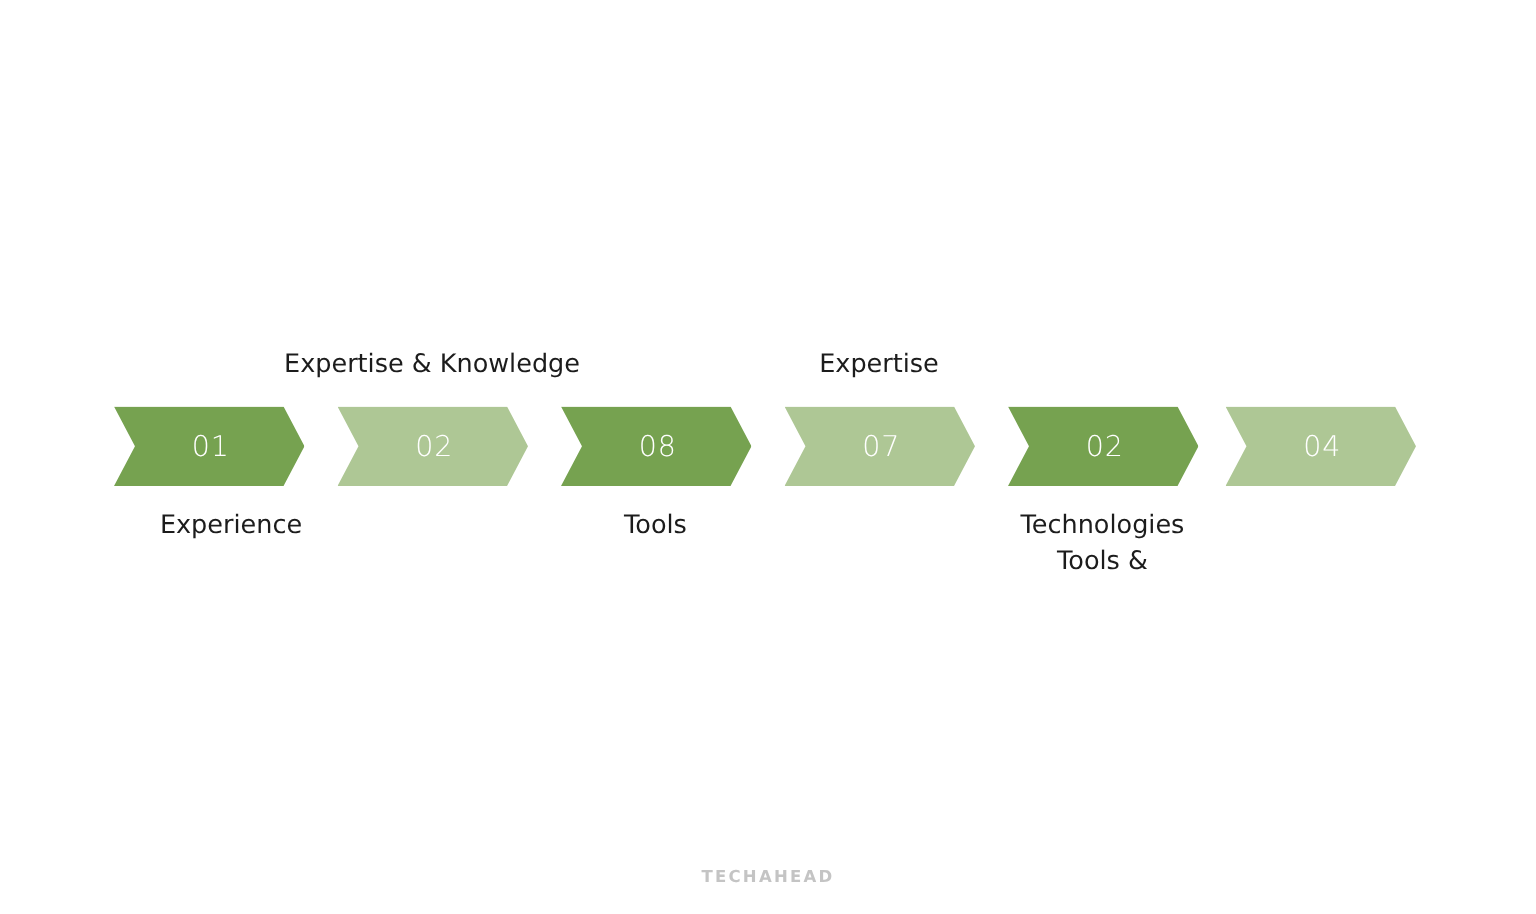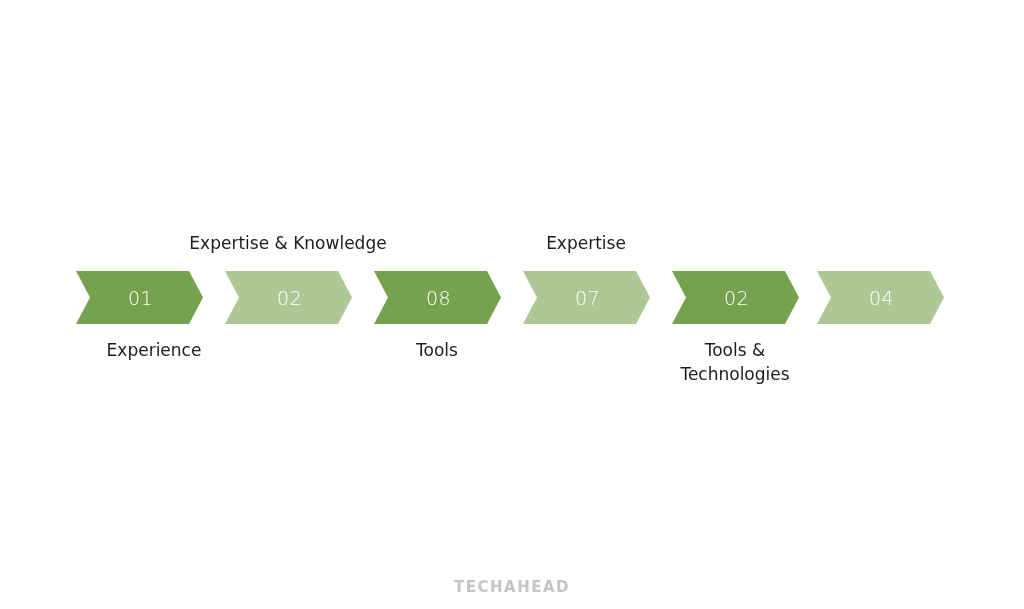--- a/index.html
+++ b/index.html
@@ -19,21 +19,21 @@
       color: #ffffff; font-size: 19px; font-weight: 300; letter-spacing: 0.5px;
       padding-left: 2px;
     }
     .label {
       position: absolute; color: #1c1c1c; font-size: 17px;
       text-align: center; line-height: 24px; white-space: nowrap;
       transform: translateX(-50%);
     }
     .brand {
       position: absolute; left: 512px; top: 578px; transform: translateX(-50%);
-      color: #c4c4c4; font-weight: bold; font-size: 15px; letter-spacing: 1.5px;
+      color: #c4c4c4; font-weight: bold; font-size: 11px; letter-spacing: 1.5px;
     }
   </style>
 </head>
 <body>
 
 <div>
   <div class="chevron dark" style="left:76px">
       <span class="num">01</span>
     </div>
   <div class="chevron light" style="left:225px">
@@ -50,20 +50,20 @@
     </div>
   <div class="chevron light" style="left:817px">
       <span class="num">04</span>
     </div>
 
   <div class="label" style="left:154px; top:338px">Experience</div>
   <div class="label" style="left:288px; top:231px">Expertise &amp; Knowledge</div>
   <div class="label" style="left:437px; top:338px">Tools</div>
   <div class="label" style="left:586px; top:231px">Expertise</div>
   <div class="label" style="left:735px; top:338px">
+    <div>Technologies</div>
     <div>Tools &amp;</div>
-    <div>Technologies</div>
   </div>
   <div class="label" style="left:878px; top:206px">
   </div>
 </div>
 
 <div class="brand">TECHAHEAD</div>
 
 </body></html>

